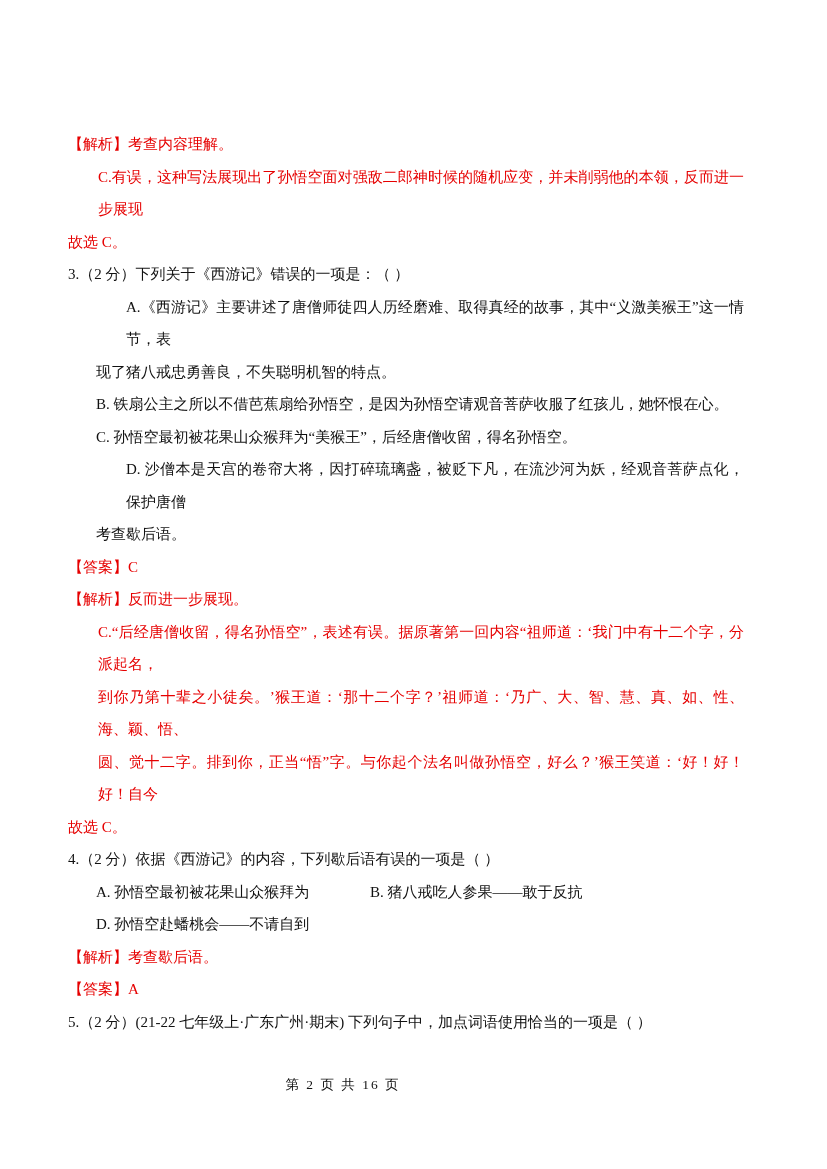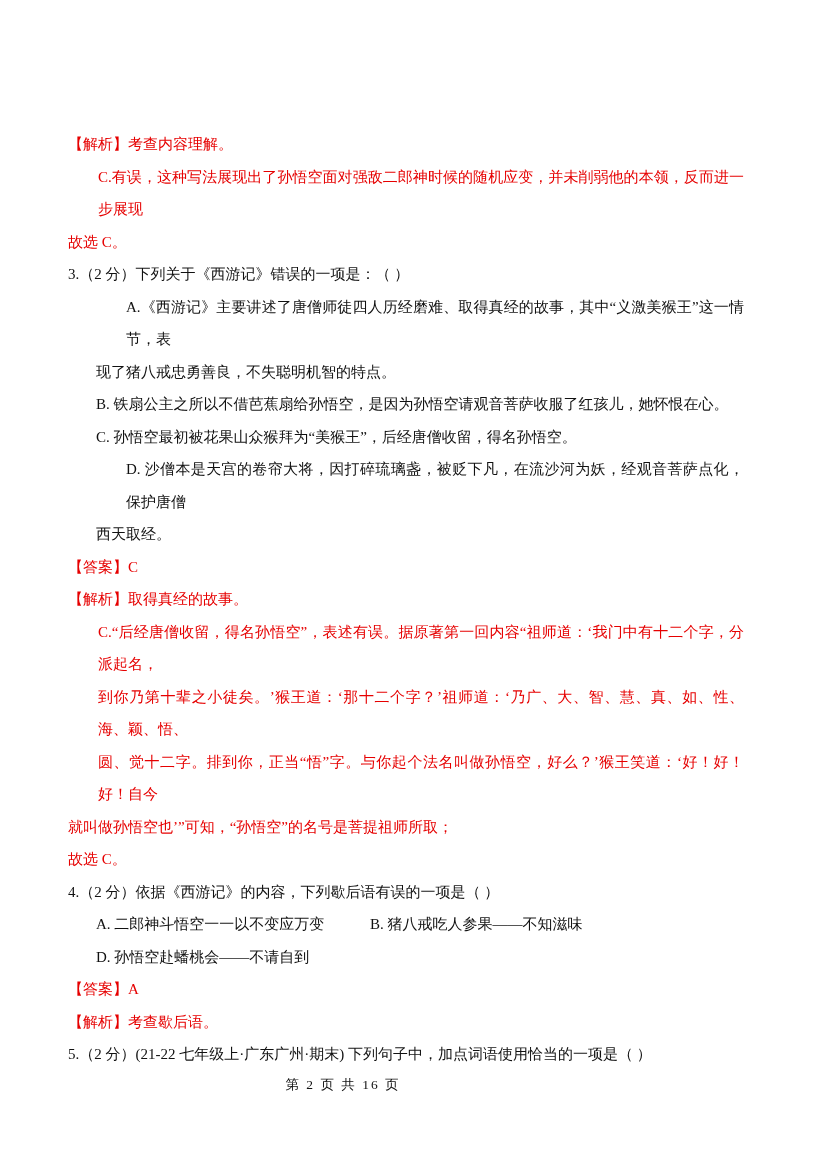--- a/index.html
+++ b/index.html
@@ -64,41 +64,40 @@
   <div class="line red">【解析】考查内容理解。</div>
   <div class="line red wrapline">C.有误，这种写法展现出了孙悟空面对强敌二郎神时候的随机应变，并未削弱他的本领，反而进一步展现</div>
   <div class="line red">故选 C。</div>
 
   <div class="line">3.（2 分）下列关于《西游记》错误的一项是：（  ）</div>
   <div class="line indent wrapline">A.《西游记》主要讲述了唐僧师徒四人历经磨难、取得真经的故事，其中“义激美猴王”这一情节，表</div>
   <div class="line indent">现了猪八戒忠勇善良，不失聪明机智的特点。</div>
   <div class="line indent">B. 铁扇公主之所以不借芭蕉扇给孙悟空，是因为孙悟空请观音菩萨收服了红孩儿，她怀恨在心。</div>
   <div class="line indent">C. 孙悟空最初被花果山众猴拜为“美猴王”，后经唐僧收留，得名孙悟空。</div>
   <div class="line indent wrapline">D. 沙僧本是天宫的卷帘大将，因打碎琉璃盏，被贬下凡，在流沙河为妖，经观音菩萨点化，保护唐僧</div>
-  <div class="line indent">西天取经。</div>
+  <div class="line indent">考查歇后语。</div>
 
   <div class="line red">【答案】C</div>
-  <div class="line red">【解析】取得真经的故事。</div>
+  <div class="line red">【解析】反而进一步展现。</div>
   <div class="line red wrapline">C.“后经唐僧收留，得名孙悟空”，表述有误。据原著第一回内容“祖师道：‘我门中有十二个字，分派起名，</div>
   <div class="line red wrapline">到你乃第十辈之小徒矣。’猴王道：‘那十二个字？’祖师道：‘乃广、大、智、慧、真、如、性、海、颖、悟、</div>
   <div class="line red wrapline">圆、觉十二字。排到你，正当“悟”字。与你起个法名叫做孙悟空，好么？’猴王笑道：‘好！好！好！自今</div>
-  <div class="line red">就叫做孙悟空也’”可知，“孙悟空”的名号是菩提祖师所取；</div>
   <div class="line red">故选 C。</div>
 
   <div class="line">4.（2 分）依据《西游记》的内容，下列歇后语有误的一项是（  ）</div>
   <div class="opt-row">
-    <span class="opt-cell-left">A. 二郎神斗悟空一一以不变应万变</span>
-    <span>B. 猪八戒吃人参果——不知滋味</span>
+    <span class="opt-cell-left">A. 孙悟空最初被花果山众猴拜为</span>
+    <span>B. 猪八戒吃人参果——敢于反抗</span>
   </div>
   <div class="opt-row">
     <span>D. 孙悟空赴蟠桃会——不请自到</span>
   </div>
 
+  <div class="line red">【解析】考查歇后语。</div>
   <div class="line red">【答案】A</div>
-  <div class="line red">【解析】考查歇后语。</div>
 
   <div class="line">5.（2 分）(21-22 七年级上·广东广州·期末) 下列句子中，加点词语使用恰当的一项是（  ）</div>
   <div class="line indent">
     
   </div>
 
 </div>
 
 <div class="footer">第 2 页 共 16 页</div>
 

